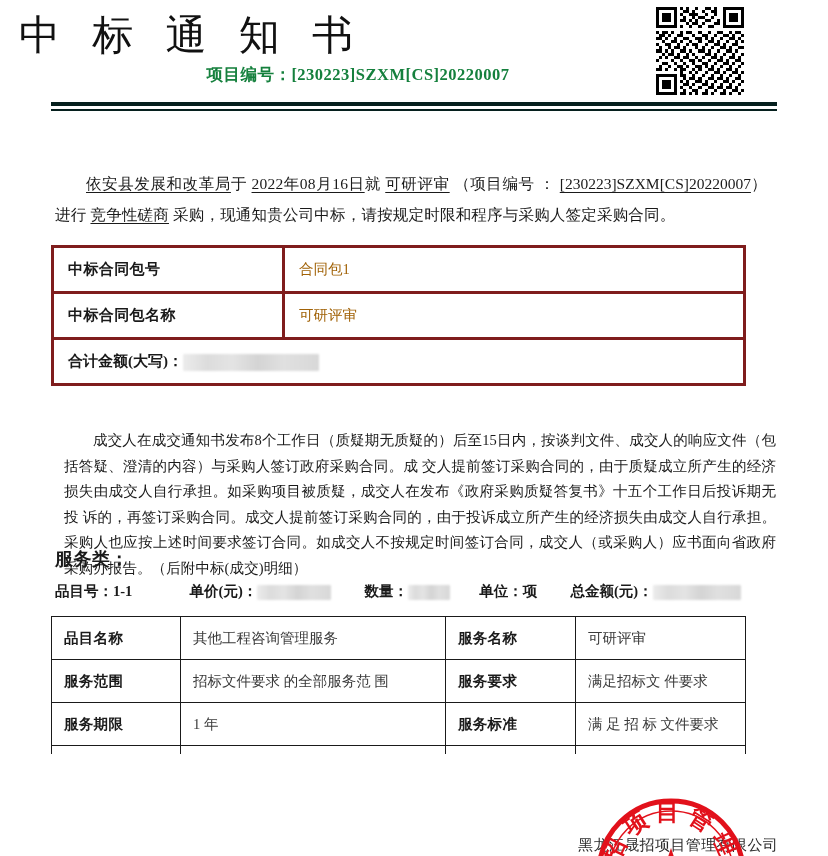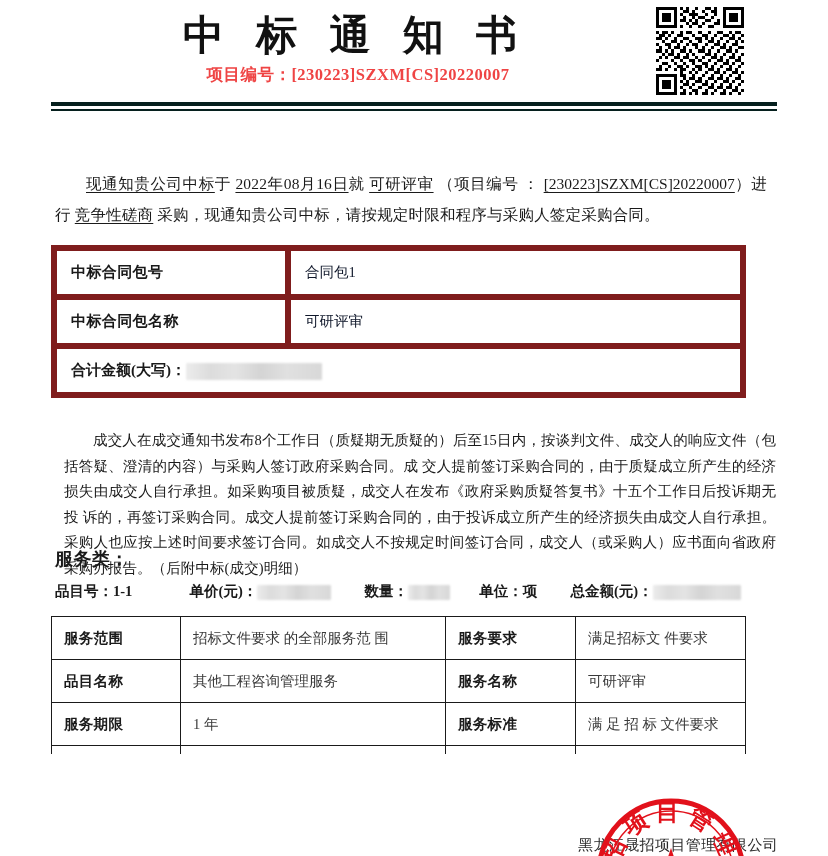--- a/index.html
+++ b/index.html
@@ -19,40 +19,39 @@
   .page {
     position: absolute;
     inset: 0;
     width: 828px;
     height: 856px;
   }
 
   
   .doc-title {
     position: absolute;
-    left: 0; top: 8px;
+    left: 8px; top: 8px;
     width: 700px;
-    text-align: center;
     font-size: 41px;
-    font-weight: 700;
+    font-weight: 400;
     letter-spacing: 11px;
     text-indent: 11px;
     font-family: "Liberation Serif", "DejaVu Serif", serif;
     color: #111;
     white-space: nowrap;
   }
   .doc-subtitle {
     position: absolute;
     left: 0; top: 64px;
     width: 716px;
     text-align: center;
     font-size: 16.5px;
     font-weight: 700;
     letter-spacing: 0.5px;
-    color: #ef4444;
+    color: #15803d;
     white-space: nowrap;
   }
 
   .qr {
     position: absolute;
     left: 654px; top: 7px;
     width: 92px; height: 88px;
     background-color: #ffffff;
   }
   .qr svg { display:block; width:100%; height:100%; }
@@ -96,32 +95,32 @@
   
   .tbl1 {
     position: absolute;
     left: 51px; top: 245px;
     width: 695px;
     border-collapse: collapse;
     table-layout: fixed;
     font-size: 14.5px;
   }
   .tbl1 td {
-    border: 6px solid #7f1d1d;
+    border: 3px solid #7f1d1d;
     height: 43px;
     padding: 0 14px;
     vertical-align: middle;
   }
   .tbl1 .lbl {
     width: 200px;
     font-weight: 700;
     font-size: 15px;
     letter-spacing: 0.4px;
   }
-  .tbl1 .val { color: #0f172a; }
+  .tbl1 .val { color: #a16207; }
   .tbl1 tr.merged td {
     font-weight: 700;
     font-size: 15px;
   }
 
   
   .redact {
     display: inline-block;
     vertical-align: middle;
     background: linear-gradient(90deg,#ececec 0%,#dcdcdc 18%,#e4e4e4 36%,#d4d4d4 55%,#e0e0e0 74%,#d8d8d8 100%);
@@ -460,21 +459,21 @@
           <rect x="27" y="28" width="1" height="1"></rect>
       </g>
     </svg>
   </div>
 
   <div class="rule-thick"></div>
   <div class="rule-thin"></div>
 
 
   <div class="para-intro">
-    <span class="u">现通知贵公司中标</span><span>于</span>
+    <span class="u">依安县发展和改革局</span><span>于</span>
     <span class="u">2022年08月16日</span><span>就</span>
     <span class="u">可研评审</span>
     <span>（</span><span>项目编号 ：</span>
     <span class="u sp">[230223]SZXM[CS]20220007</span><span>）</span><span>进行</span>
     <span class="u">竞争性磋商</span>
     <span>采购，现通知贵公司中标，请按规定时限和程序与采购人签定采购合同。</span>
   </div>
 
   <table class="tbl1">
     <tbody>
@@ -504,30 +503,30 @@
     <span class="seg">数量：</span><span class="redact r4"></span>
     <span class="seg gap-c"></span>
     <span class="seg">单位：</span><span class="seg">项</span>
     <span class="seg gap-d"></span>
     <span class="seg">总金额(元)：</span><span class="redact r5"></span>
   </div>
 
   <table class="tbl2">
     <tbody>
       <tr>
+        <td class="k">品目名称</td>
+        <td class="v v1">其他工程咨询管理服务</td>
+        <td class="k2">服务名称</td>
+        <td class="v">可研评审</td>
+      </tr>
+      <tr>
         <td class="k">服务范围</td>
         <td class="v v1">招标文件要求 的全部服务范 围</td>
         <td class="k2">服务要求</td>
         <td class="v">满足招标文 件要求</td>
-      </tr>
-      <tr>
-        <td class="k">品目名称</td>
-        <td class="v v1">其他工程咨询管理服务</td>
-        <td class="k2">服务名称</td>
-        <td class="v">可研评审</td>
       </tr>
       <tr>
         <td class="k">服务期限</td>
         <td class="v v1">1 年</td>
         <td class="k2">服务标准</td>
         <td class="v">满 足 招 标 文件要求</td>
       </tr>
       <tr class="stub">
         <td></td>
           <td></td>

